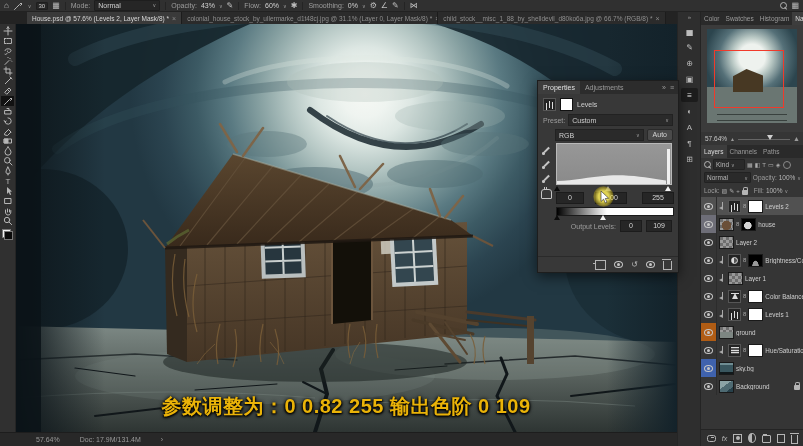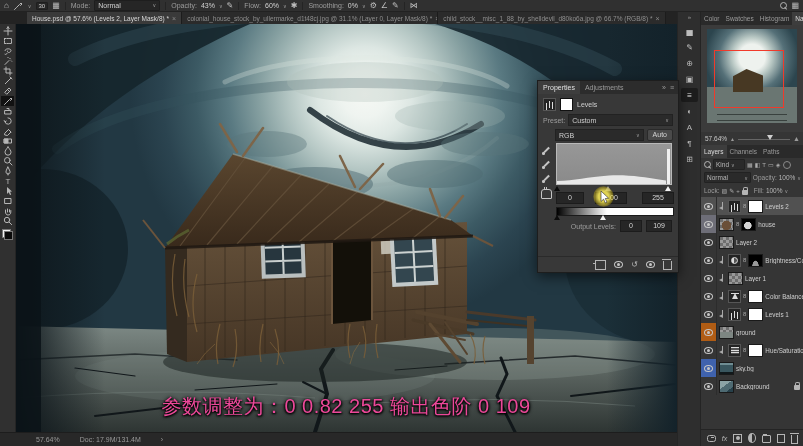--- a/index.html
+++ b/index.html
@@ -33,22 +33,22 @@
   .tl{width:13px;height:10px;display:flex;align-items:center;justify-content:center}
   .tl svg{stroke:#b6b6b6;fill:none;stroke-width:1;stroke-linecap:round;stroke-linejoin:round}
   .tl.active{background:#121212}
   .swatchpair{position:relative;width:11px;height:11px;margin-top:3px}
   .swatchpair .fg{position:absolute;left:0;top:0;width:7px;height:7px;background:#f2f2f2;border:1px solid #777}
   .swatchpair .bg{position:absolute;right:0;bottom:0;width:7px;height:7px;background:#0a0a0a;border:1px solid #777}
   
   .canvas{position:absolute;left:15px;top:24px;width:662px;height:408px;background:#1e2a30;z-index:1}
   .canvas svg{display:block}
   
-  .subtitle{position:absolute;left:15px;width:662px;top:393px;text-align:center;font-size:20px;font-weight:400;
-            color:#ec4899;letter-spacing:.5px;z-index:6;
+  .subtitle{position:absolute;left:15px;width:662px;top:393px;text-align:center;font-size:20px;font-weight:700;
+            color:#eab308;letter-spacing:.5px;z-index:6;
             text-shadow:0 0 4px rgba(0,0,0,.9),1px 1px 2px rgba(0,0,0,.9),-1px 1px 2px rgba(0,0,0,.9)}
   .watermark{position:absolute;left:74px;top:398px;display:flex;align-items:center;gap:5px;z-index:6;
              color:#c4c8cc;font-size:15px;letter-spacing:.5px;opacity:.92}
   .igicon{width:16px;height:16px;border-radius:4px;position:relative;
           background:linear-gradient(45deg,#f7c948,#ef4a5b 45%,#b43bbf 75%,#7b3bd1)}
   .igicon::before{content:"";position:absolute;inset:2px;border:1.3px solid rgba(255,255,255,.92);border-radius:4px}
   .igicon::after{content:"";position:absolute;left:5px;top:5px;width:4px;height:4px;border:1.3px solid rgba(255,255,255,.92);border-radius:50%}
   
   .statusbar{position:absolute;left:0;bottom:0;width:677px;height:14px;background:#282828;border-top:1px solid #1d1d1d;
              display:flex;align-items:center;gap:20px;padding-left:36px;font-size:7px;color:#9a9a9a;box-sizing:border-box;z-index:5}

